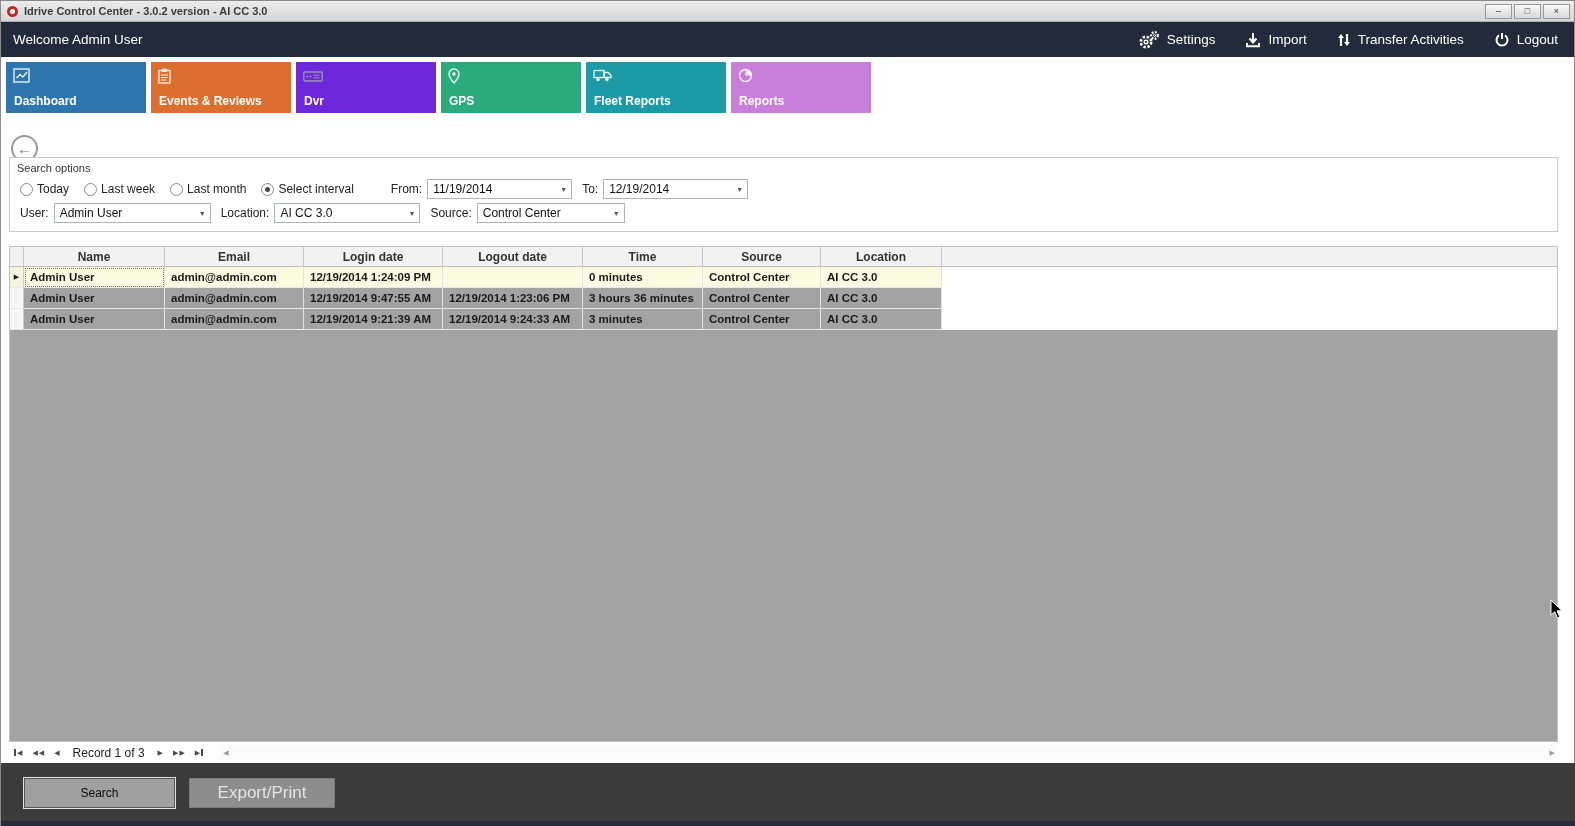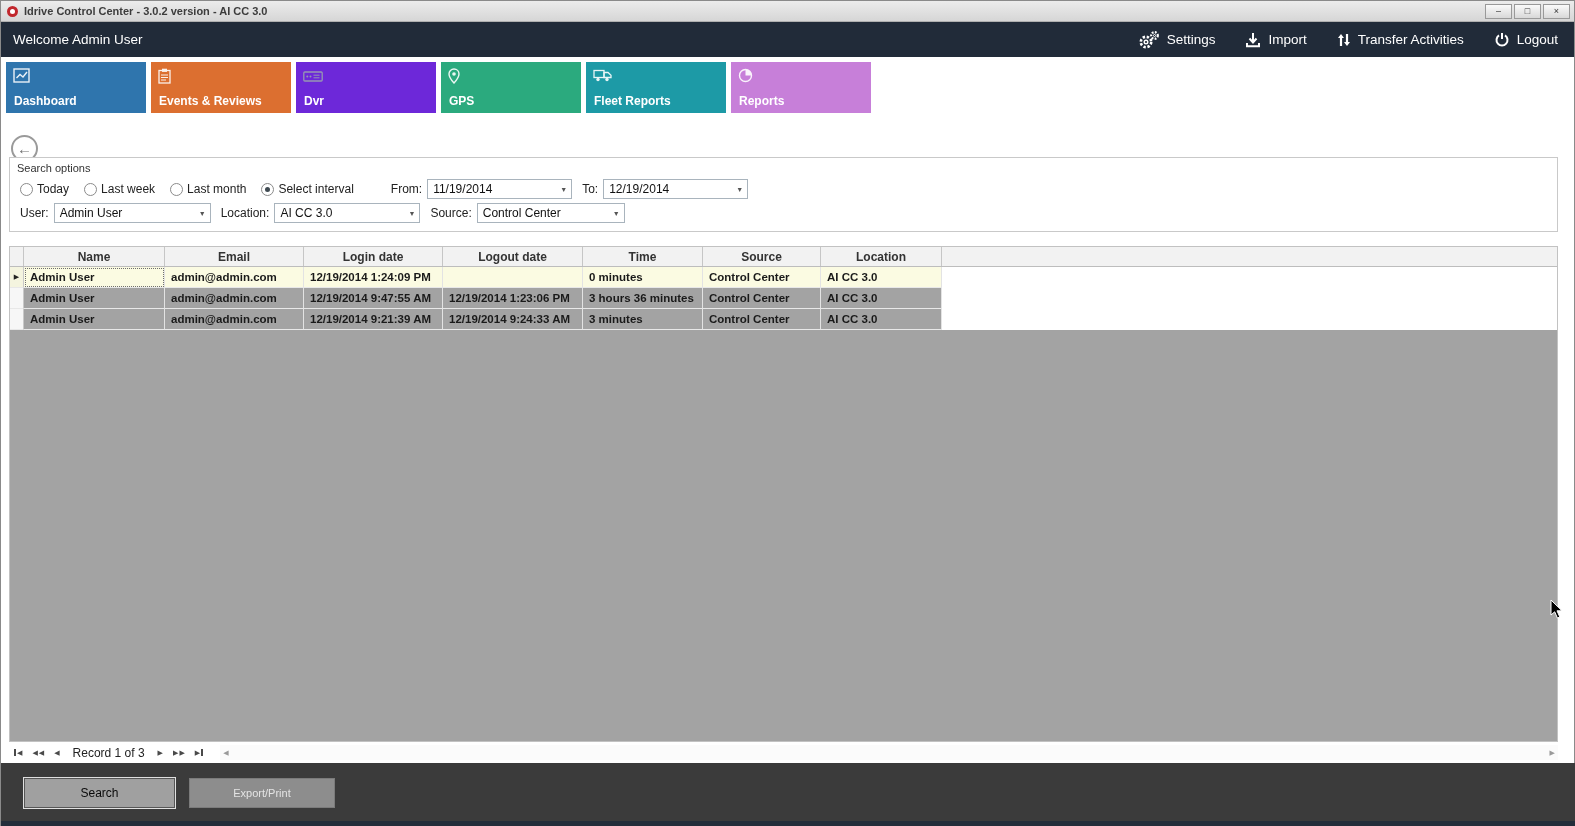--- a/index.html
+++ b/index.html
@@ -62,21 +62,21 @@
   
   .recnav { position:absolute; top:743px; left:8px; width:1549px; height:17px; display:flex; align-items:center; color:#4a4a4a; }
   .nbtn { display:flex; align-items:center; gap:1px; font-size:7px; color:#4a4a4a; padding:0 5px; height:15px; cursor:default; }
   .vbar { display:inline-block; width:2px; height:7px; background:#4a4a4a; }
   .reclabel { font-size:12px; color:#222; margin:0 8px; }
   .hscroll { flex:1; height:15px; margin-left:12px; background:#fbfbfb; display:flex; align-items:center; justify-content:space-between; font-size:7px; color:#9a9a9a; padding:0 3px; }
 
   
   .bottombar { position:absolute; top:762px; left:0; width:1575px; height:58px; background:#3b3b3b; }
   .btn-search { position:absolute; left:22px; top:14px; width:153px; height:32px; background:#a0a0a0; border:1px solid #e0e0e0; box-shadow:inset 0 0 0 1px #565656; color:#0a0a0a; font-size:12px; font-family:inherit; cursor:default; }
-  .btn-export { position:absolute; left:188px; top:15px; width:146px; height:30px; background:#8d8d8d; border:1px solid #7b7b7b; color:#e4e4e4; font-size:11px; font-family:inherit; cursor:default; }
+  .btn-export { position:absolute; left:188px; top:15px; width:146px; height:30px; background:#8d8d8d; border:1px solid #7b7b7b; color:#e4e4e4; font-size:17px; font-family:inherit; cursor:default; }
   .bottomstrip { position:absolute; top:820px; left:0; width:1575px; height:6px; background:#232d3a; }
 
   .cursor { position:absolute; left:1549px; top:598px; pointer-events:none; }
 </style>
 </head>
 <body>
 
 <div class="app">
 
   <div class="titlebar">

